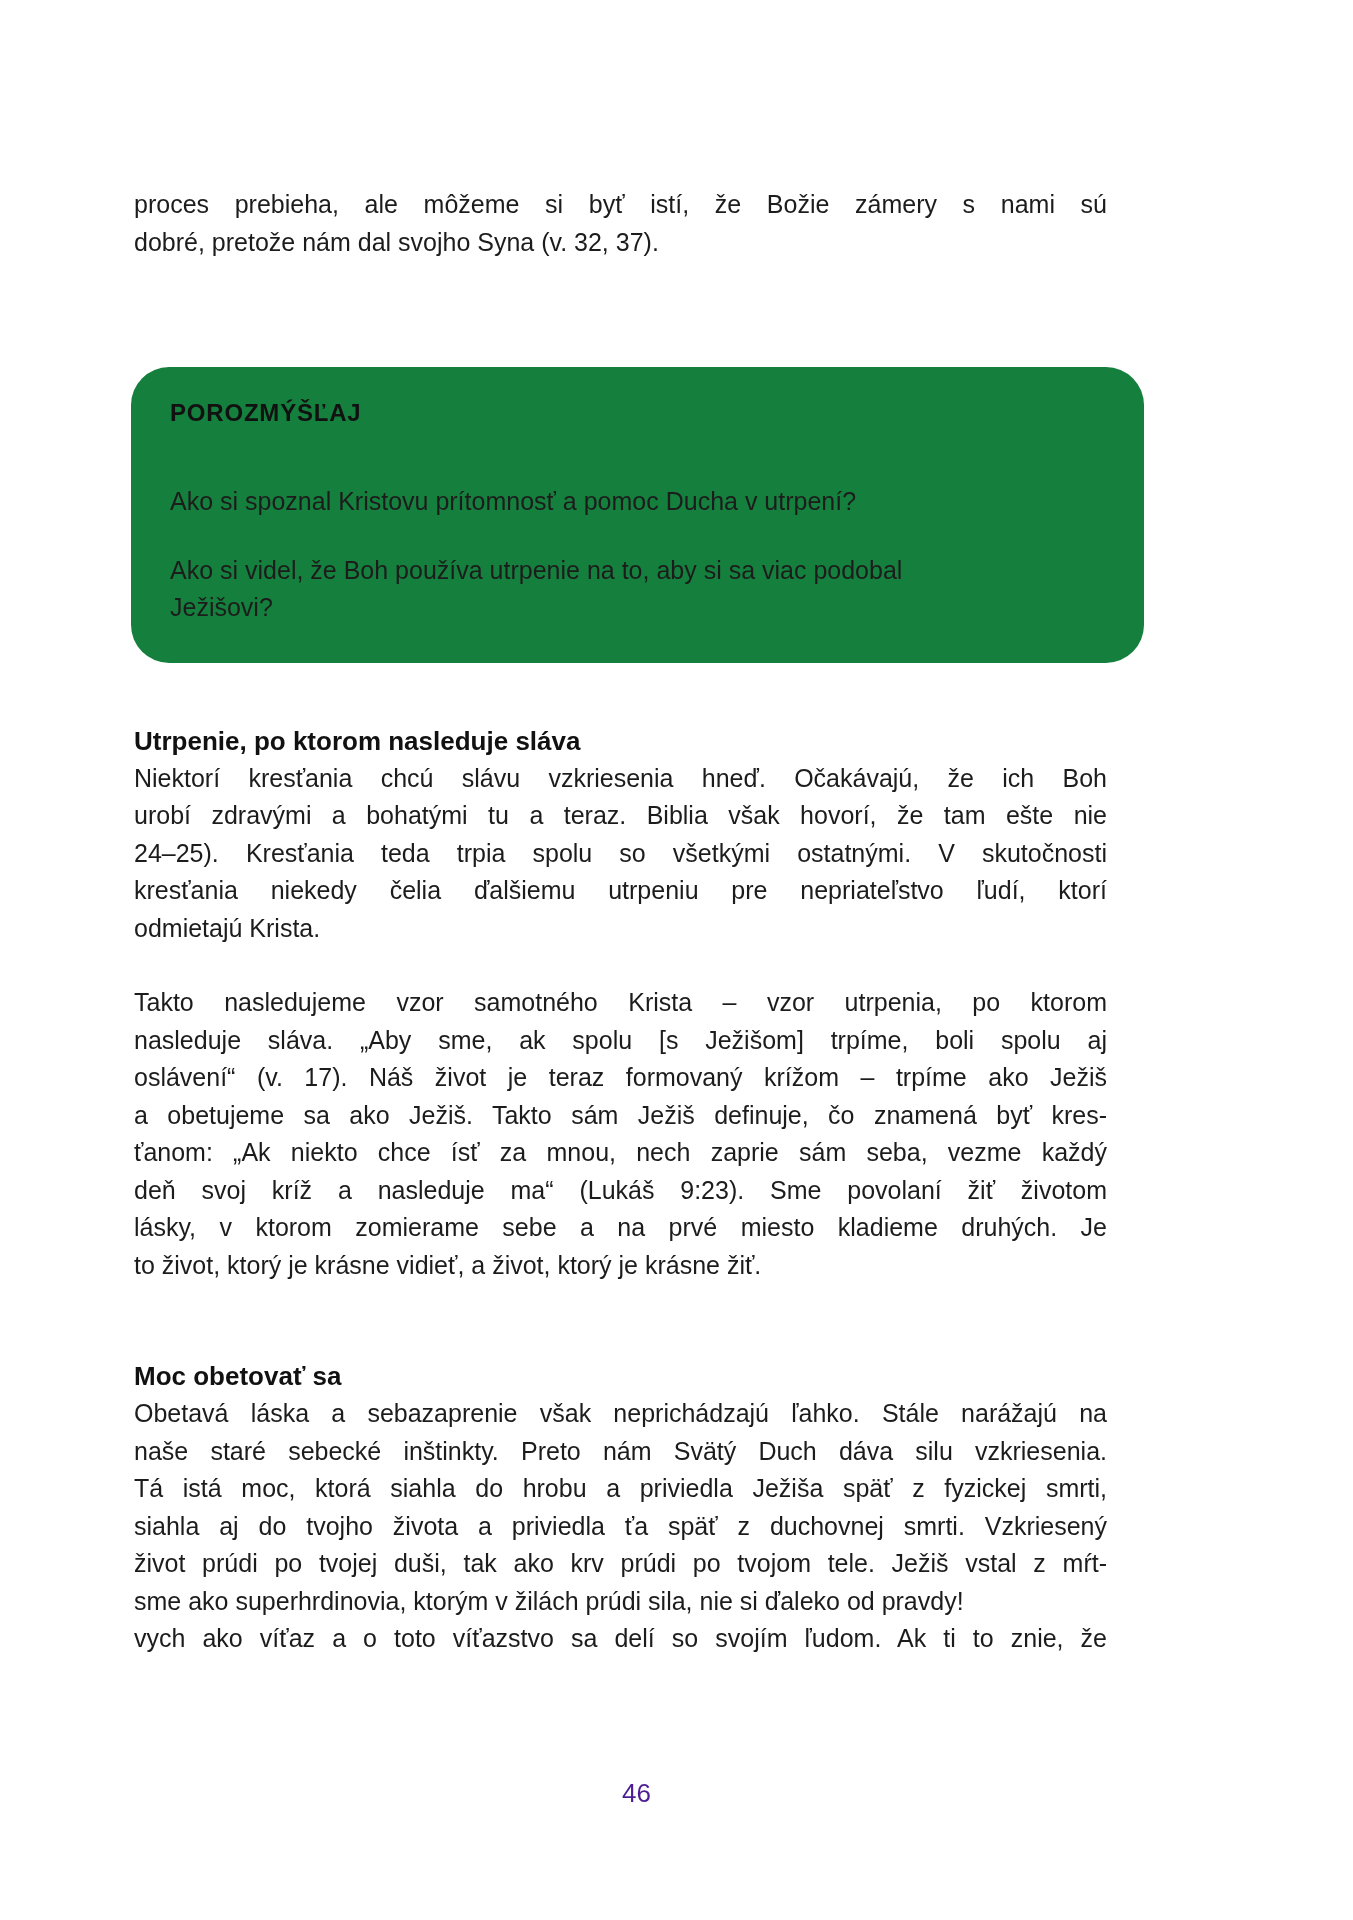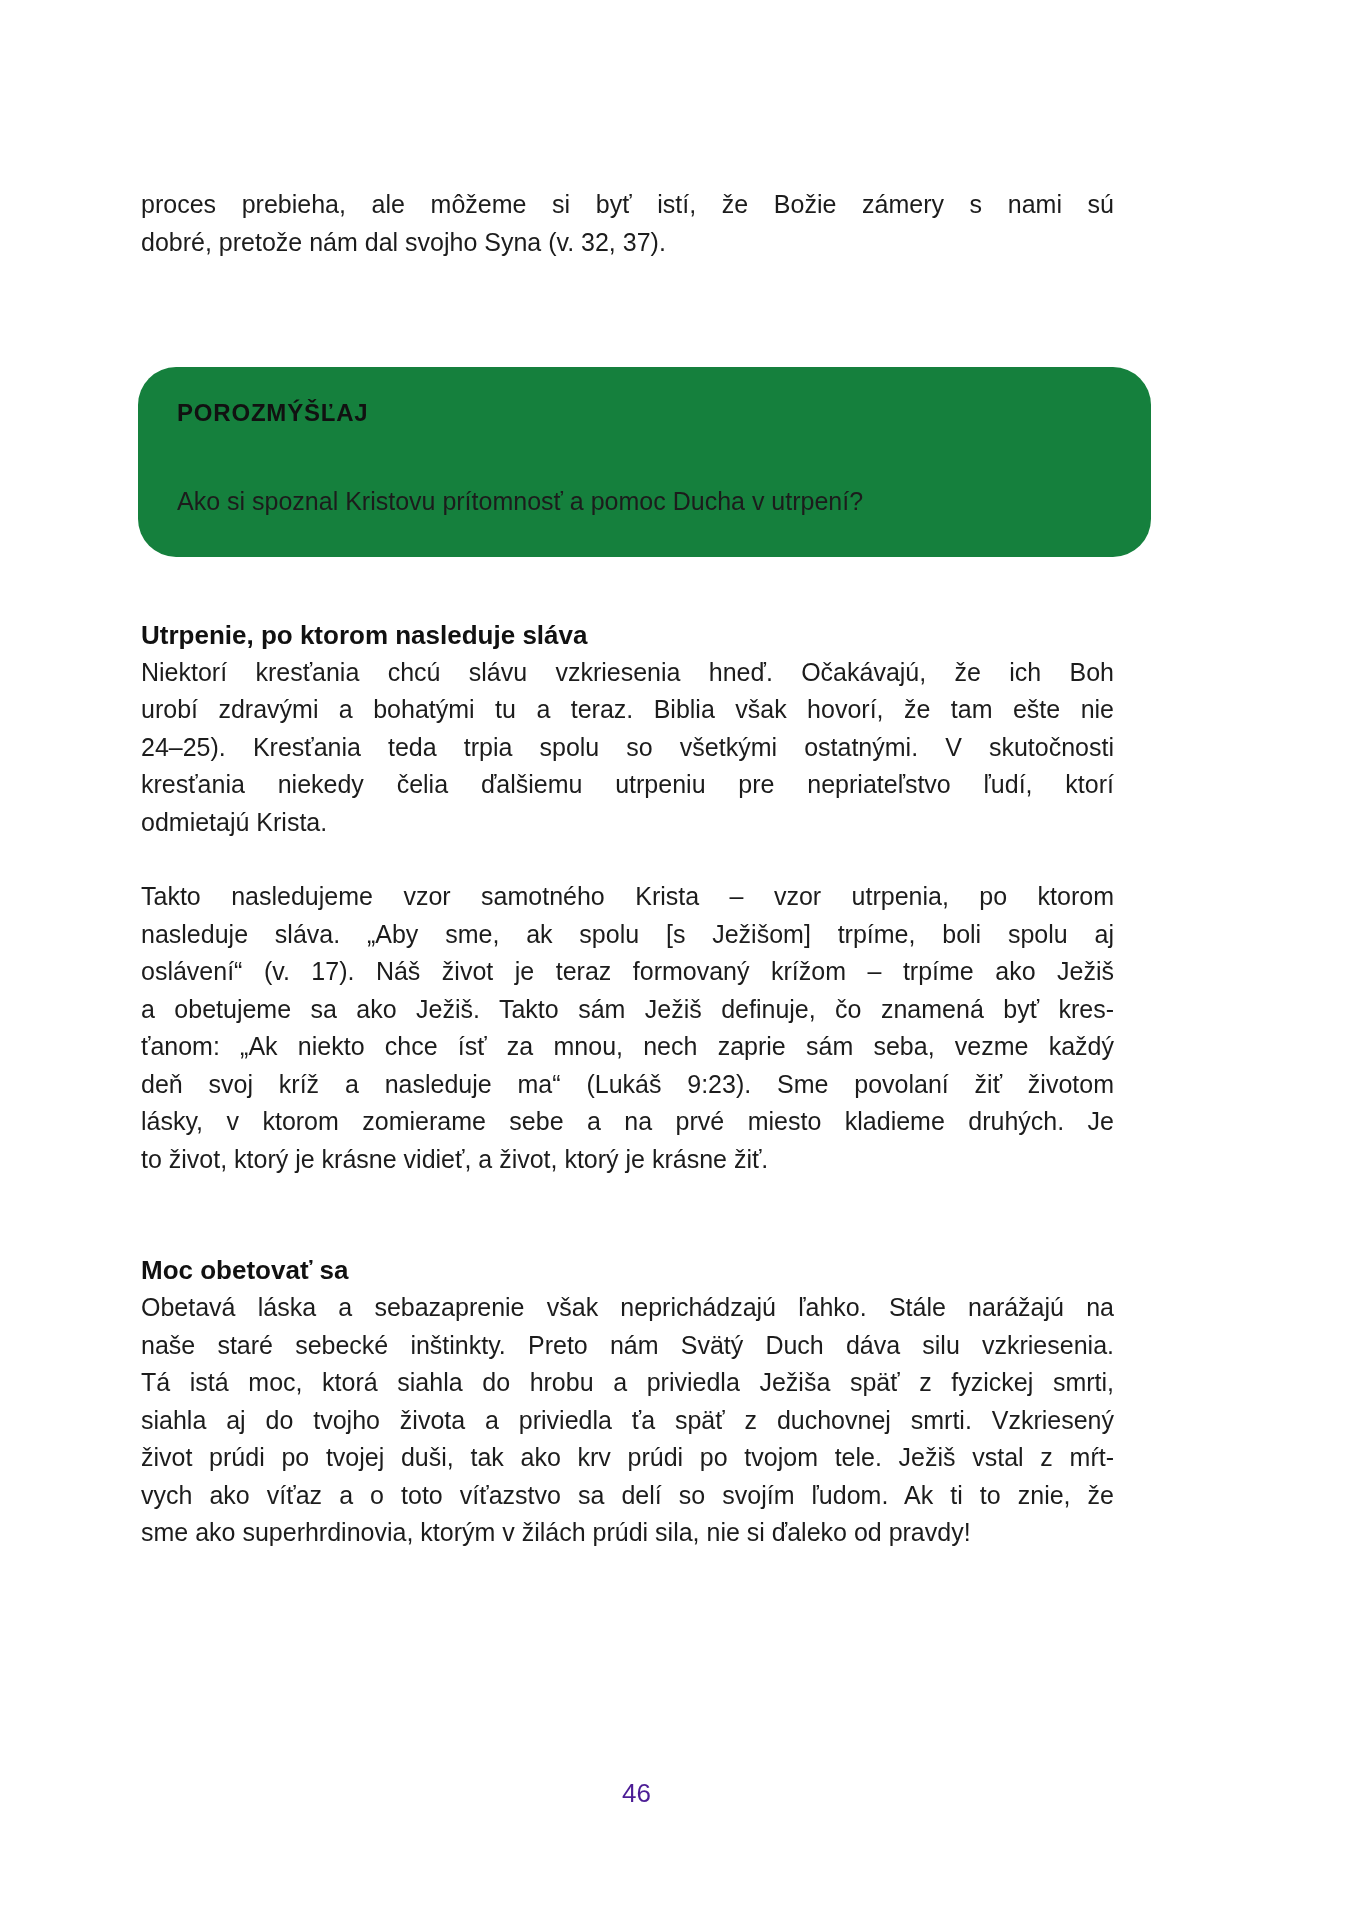--- a/index.html
+++ b/index.html
@@ -7,21 +7,21 @@
     position: relative;
     width: 1353px;
     height: 1920px;
     background: #ffffff;
     font-family: "Liberation Sans", sans-serif;
     color: #1c1c1c;
     overflow: hidden;
   }
   .content {
     position: absolute;
-    left: 141px;
+    left: 134px;
     top: 0;
     width: 973px;
   }
   .para { font-size: 25px; }
   .tline {
     display: block;
     line-height: 37.5px;
     text-align: justify;
     text-align-last: justify;
     white-space: normal;
@@ -77,20 +77,24 @@
     <div class="para intro">
         <div class="tline">proces prebieha, ale môžeme si byť istí, že Božie zámery s nami sú</div>
         <div class="tline tline-last">dobré, pretože nám dal svojho Syna (v. 32, 37).</div>
       </div>
 
     <div class="reflect-box">
       <div class="box-title">POROZMÝŠĽAJ</div>
       <div class="box-q lines-left">
           <div class="tline tline-last">Ako si spoznal Kristovu prítomnosť a pomoc Ducha v utrpení?</div>
         </div>
+      <div class="box-q lines-left">
+          <div class="tline">Ako si videl, že Boh používa utrpenie na to, aby si sa viac podobal</div>
+          <div class="tline tline-last">Ježišovi?</div>
+        </div>
     </div>
 
     <h2 class="sec-heading heading-1">Utrpenie, po ktorom nasleduje sláva</h2>
 
     <div class="para">
         <div class="tline">Niektorí kresťania chcú slávu vzkriesenia hneď. Očakávajú, že ich Boh</div>
         <div class="tline">urobí zdravými a bohatými tu a teraz. Biblia však hovorí, že tam ešte nie</div>
         <div class="tline">24–25). Kresťania teda trpia spolu so všetkými ostatnými. V skutočnosti</div>
         <div class="tline">kresťania niekedy čelia ďalšiemu utrpeniu pre nepriateľstvo ľudí, ktorí</div>
         <div class="tline tline-last">odmietajú Krista.</div>
@@ -108,19 +112,19 @@
       </div>
 
     <h2 class="sec-heading heading-2">Moc obetovať sa</h2>
 
     <div class="para">
         <div class="tline">Obetavá láska a sebazaprenie však neprichádzajú ľahko. Stále narážajú na</div>
         <div class="tline">naše staré sebecké inštinkty. Preto nám Svätý Duch dáva silu vzkriesenia.</div>
         <div class="tline">Tá istá moc, ktorá siahla do hrobu a priviedla Ježiša späť z fyzickej smrti,</div>
         <div class="tline">siahla aj do tvojho života a priviedla ťa späť z duchovnej smrti. Vzkriesený</div>
         <div class="tline">život prúdi po tvojej duši, tak ako krv prúdi po tvojom tele. Ježiš vstal z mŕt-</div>
+        <div class="tline tline-last">sme ako superhrdinovia, ktorým v žilách prúdi sila, nie si ďaleko od pravdy!</div>
         <div class="tline">vych ako víťaz a o toto víťazstvo sa delí so svojím ľudom. Ak ti to znie, že</div>
-        <div class="tline tline-last">sme ako superhrdinovia, ktorým v žilách prúdi sila, nie si ďaleko od pravdy!</div>
       </div>
   </div>
 
   <div class="page-number">46</div>
 </div>
 
 </body></html>

